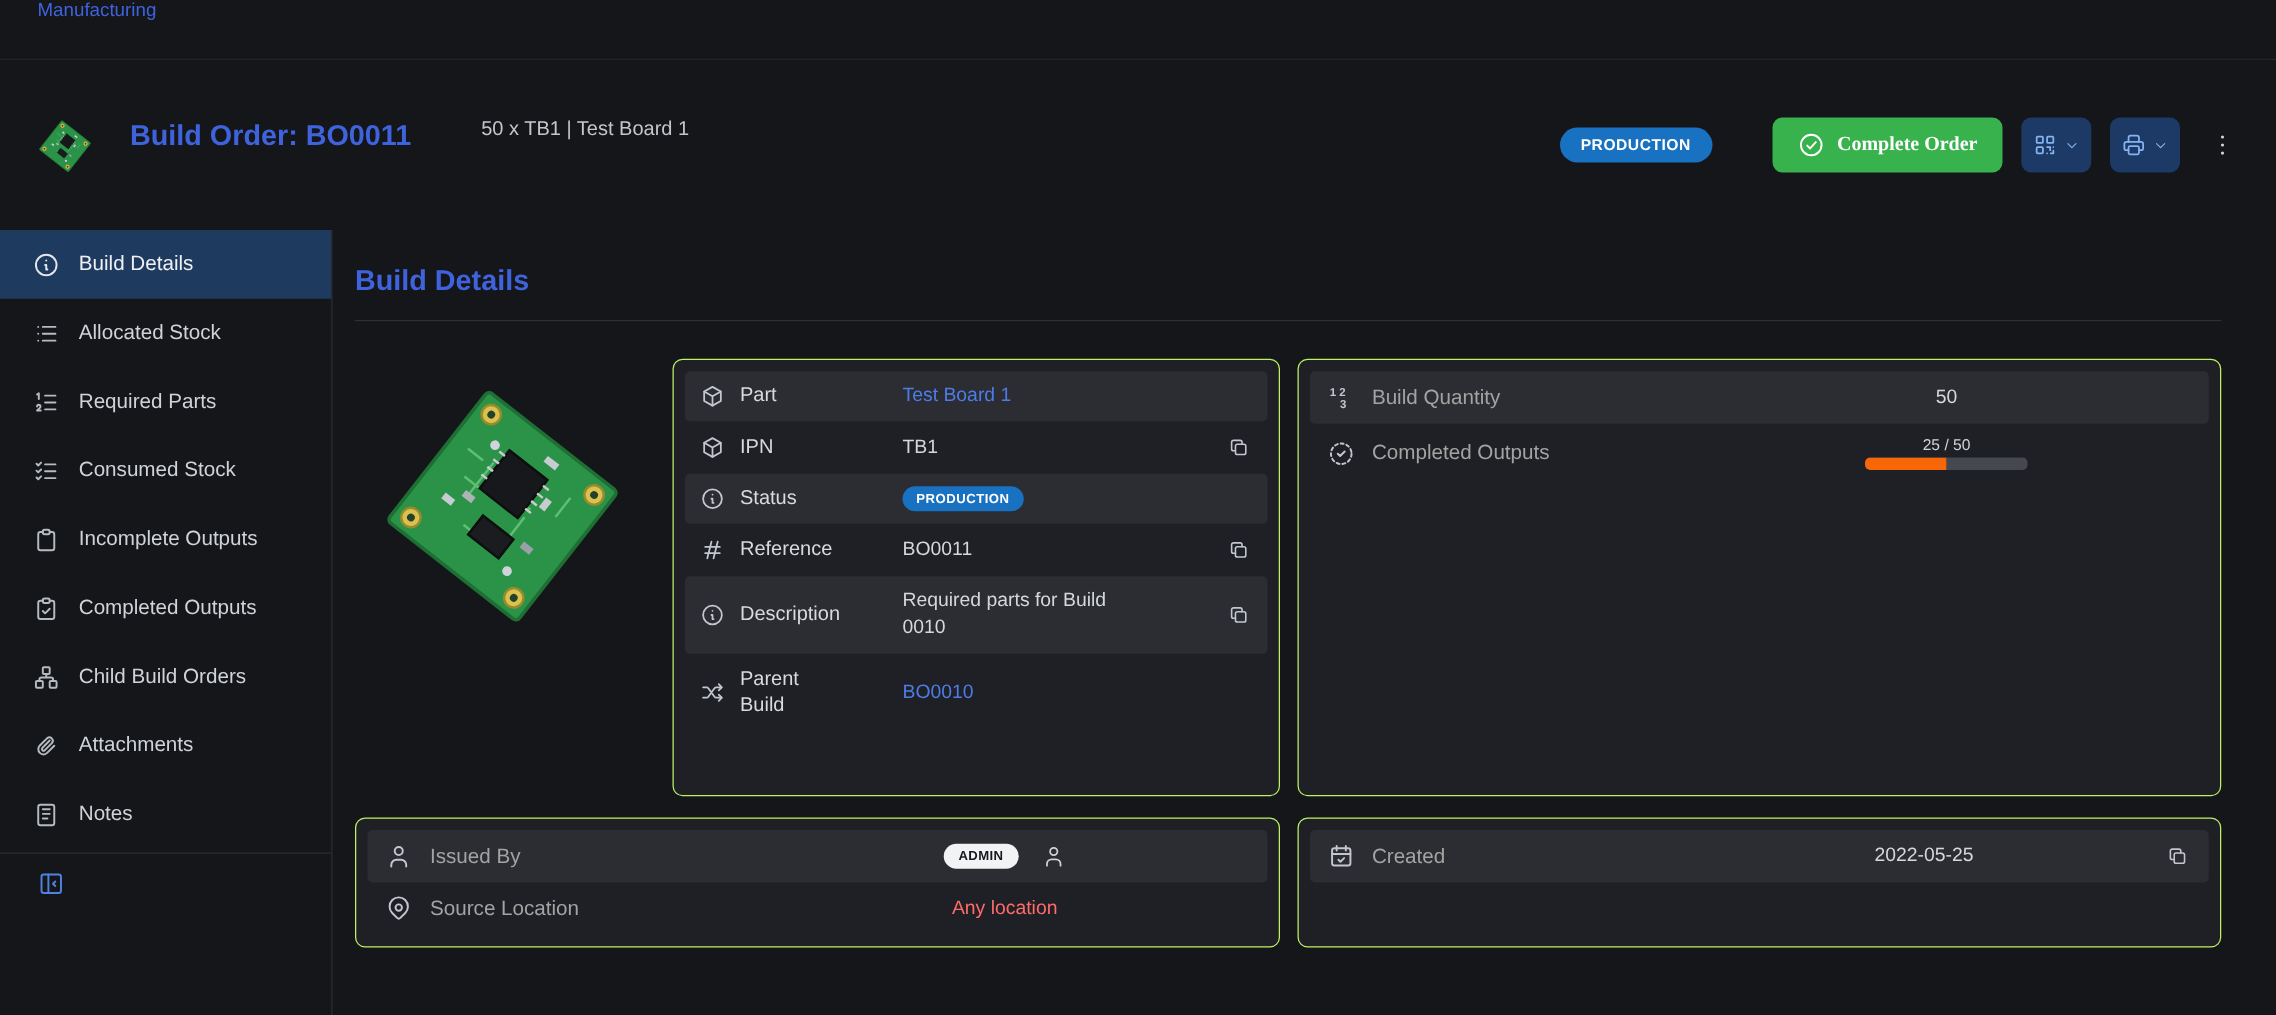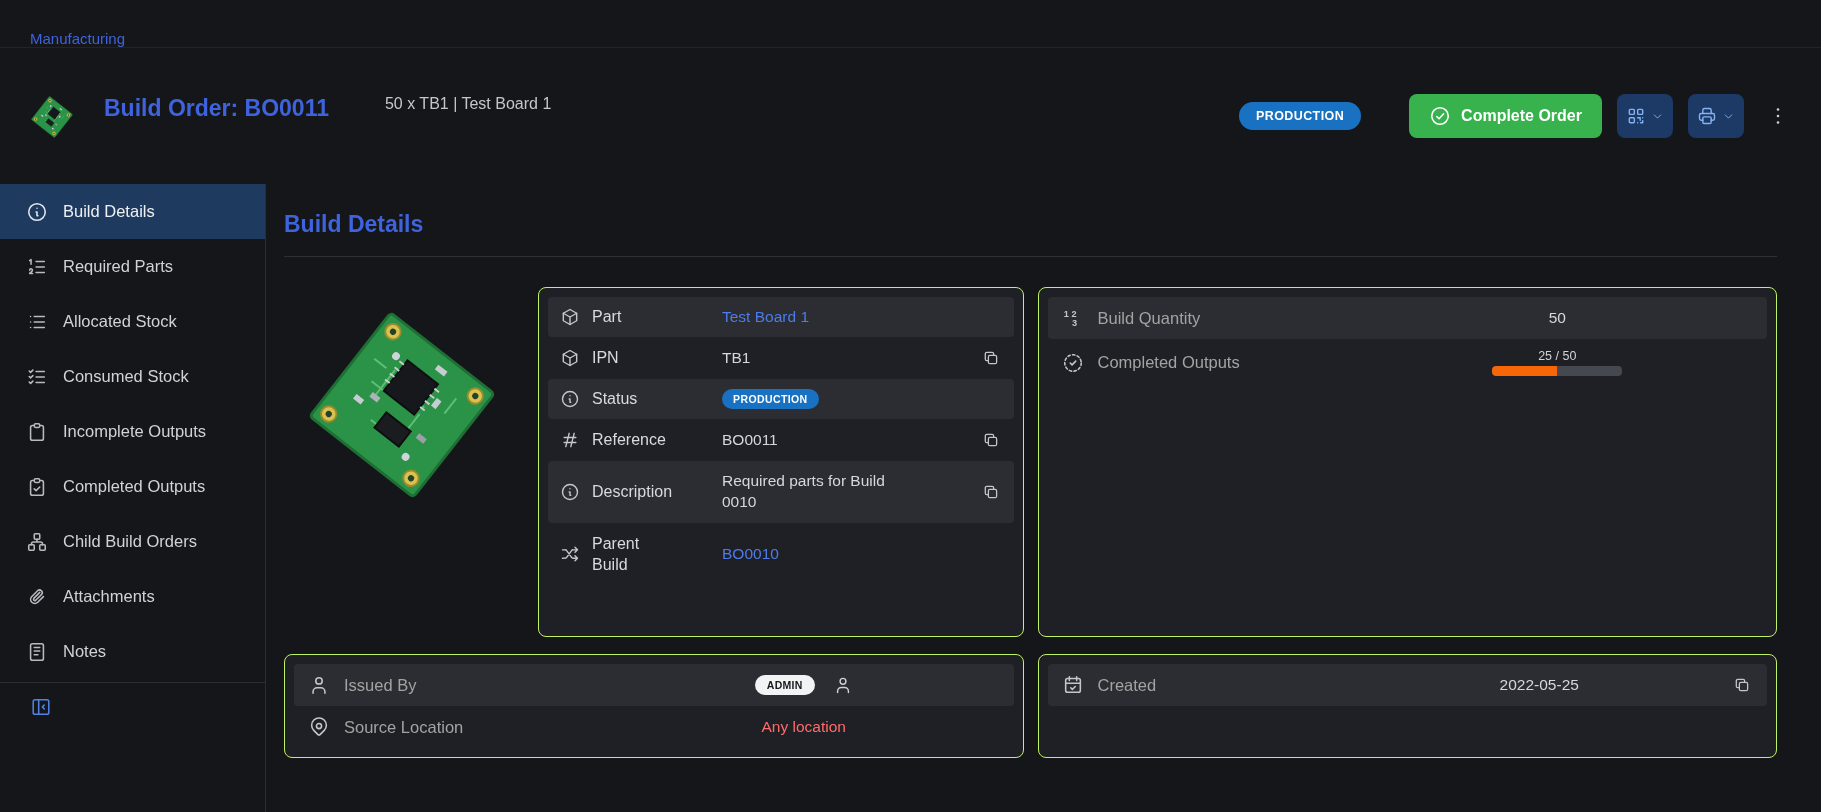--- a/index.html
+++ b/index.html
@@ -5,39 +5,39 @@
   * { box-sizing: border-box; margin: 0; padding: 0; }
   html,body { width: 1821px; height: 812px; overflow: hidden; }
   body {
     background: #151619;
     color: #d4d7db;
     font-family: "Liberation Sans", sans-serif;
   }
   svg.i { fill: none; stroke: currentColor; stroke-width: 1.7; stroke-linecap: round; stroke-linejoin: round; display: block; }
 
   
-  .topbar { height: 48px; display: flex; align-items: flex-end; padding: 0 30px; border-bottom: 1px solid #232428; }
+  .topbar { height: 48px; display: flex; align-items: flex-start; padding: 0 30px; border-bottom: 1px solid #232428; }
   .breadcrumb { color: #3e63dd; font-size: 15px; text-decoration: none; cursor: pointer; }
 
   
   .header { height: 136px; display: flex; align-items: center; justify-content: space-between; padding: 0 32px 0 26px; }
   .header-left { display: flex; align-items: flex-start; gap: 26px; }
   .thumb { width: 52px; height: 56px; margin-top: 6px; }
   .titles { display: flex; flex-direction: row; gap: 16px; padding-top: 10px; }
   .page-title { color: #3e63dd; font-size: 23px; font-weight: bold; }
   .page-subtitle { color: #c3c7cc; font-size: 16px; margin-left: 40px; }
   .header-right { display: flex; align-items: center; gap: 15px; }
   .badge-production {
     background: #1971c2; color: #fff; font-size: 12.5px; font-weight: bold; letter-spacing: .4px;
     padding: 7px 17px; border-radius: 999px; margin-right: 33px;
   }
   .btn-complete {
     display: flex; align-items: center; gap: 10px; background: #37b24d; color: #fff;
     border: none; border-radius: 8px; height: 44px; padding: 0 20px;
-    font-size: 16px; font-weight: bold; font-family: Liberation Sans, sans-serif; cursor: pointer;
+    font-size: 16px; font-weight: bold; font-family: Liberation Serif, serif; cursor: pointer;
   }
   .btn-icon {
     display: flex; align-items: center; gap: 5px; justify-content: center;
     background: #1d3966; color: #85b3f2; border: none; border-radius: 8px;
     width: 56px; height: 44px; cursor: pointer;
   }
   .btn-dots { background: transparent; border: none; color: #ced2d7; cursor: pointer; margin-left: 8px; }
 
   
   .bodywrap { display: flex; height: 628px; }
@@ -184,29 +184,29 @@
   <nav class="sidebar">
     <div class="side-item active">
       <svg class="i" width="22" height="22" viewBox="0 0 24 24">
           <circle cx="12" cy="12" r="9"></circle>
           <path d="M12 8h.01M11 12h1v4h1"></path>
         </svg>
       <span>Build Details</span>
     </div>
     <div class="side-item">
       <svg class="i" width="22" height="22" viewBox="0 0 24 24">
+          <path d="M9 6h11M9 12h11M9 18h11M5 6v.01M5 12v.01M5 18v.01"></path>
+        </svg>
+      <span>Allocated Stock</span>
+    </div>
+    <div class="side-item">
+      <svg class="i" width="22" height="22" viewBox="0 0 24 24">
           <path d="M11 6h9M11 12h9M11 18h9M4 5l1.5-1v5M4 15.5a1.5 1.5 0 0 1 3 0c0 .8-.7 1.4-1.5 2.1L4 19h3.2"></path>
         </svg>
       <span>Required Parts</span>
-    </div>
-    <div class="side-item">
-      <svg class="i" width="22" height="22" viewBox="0 0 24 24">
-          <path d="M9 6h11M9 12h11M9 18h11M5 6v.01M5 12v.01M5 18v.01"></path>
-        </svg>
-      <span>Allocated Stock</span>
     </div>
     <div class="side-item">
       <svg class="i" width="22" height="22" viewBox="0 0 24 24">
           <path d="M3.5 5.5l1.5 1.5 2.5-2.5M3.5 11.5l1.5 1.5 2.5-2.5M3.5 17.5l1.5 1.5 2.5-2.5M11 6h9M11 12h9M11 18h9"></path>
         </svg>
       <span>Consumed Stock</span>
     </div>
     <div class="side-item">
       <svg class="i" width="22" height="22" viewBox="0 0 24 24">
           <path d="M9 5H7a2 2 0 0 0-2 2v12a2 2 0 0 0 2 2h10a2 2 0 0 0 2-2V7a2 2 0 0 0-2-2h-2"></path>

